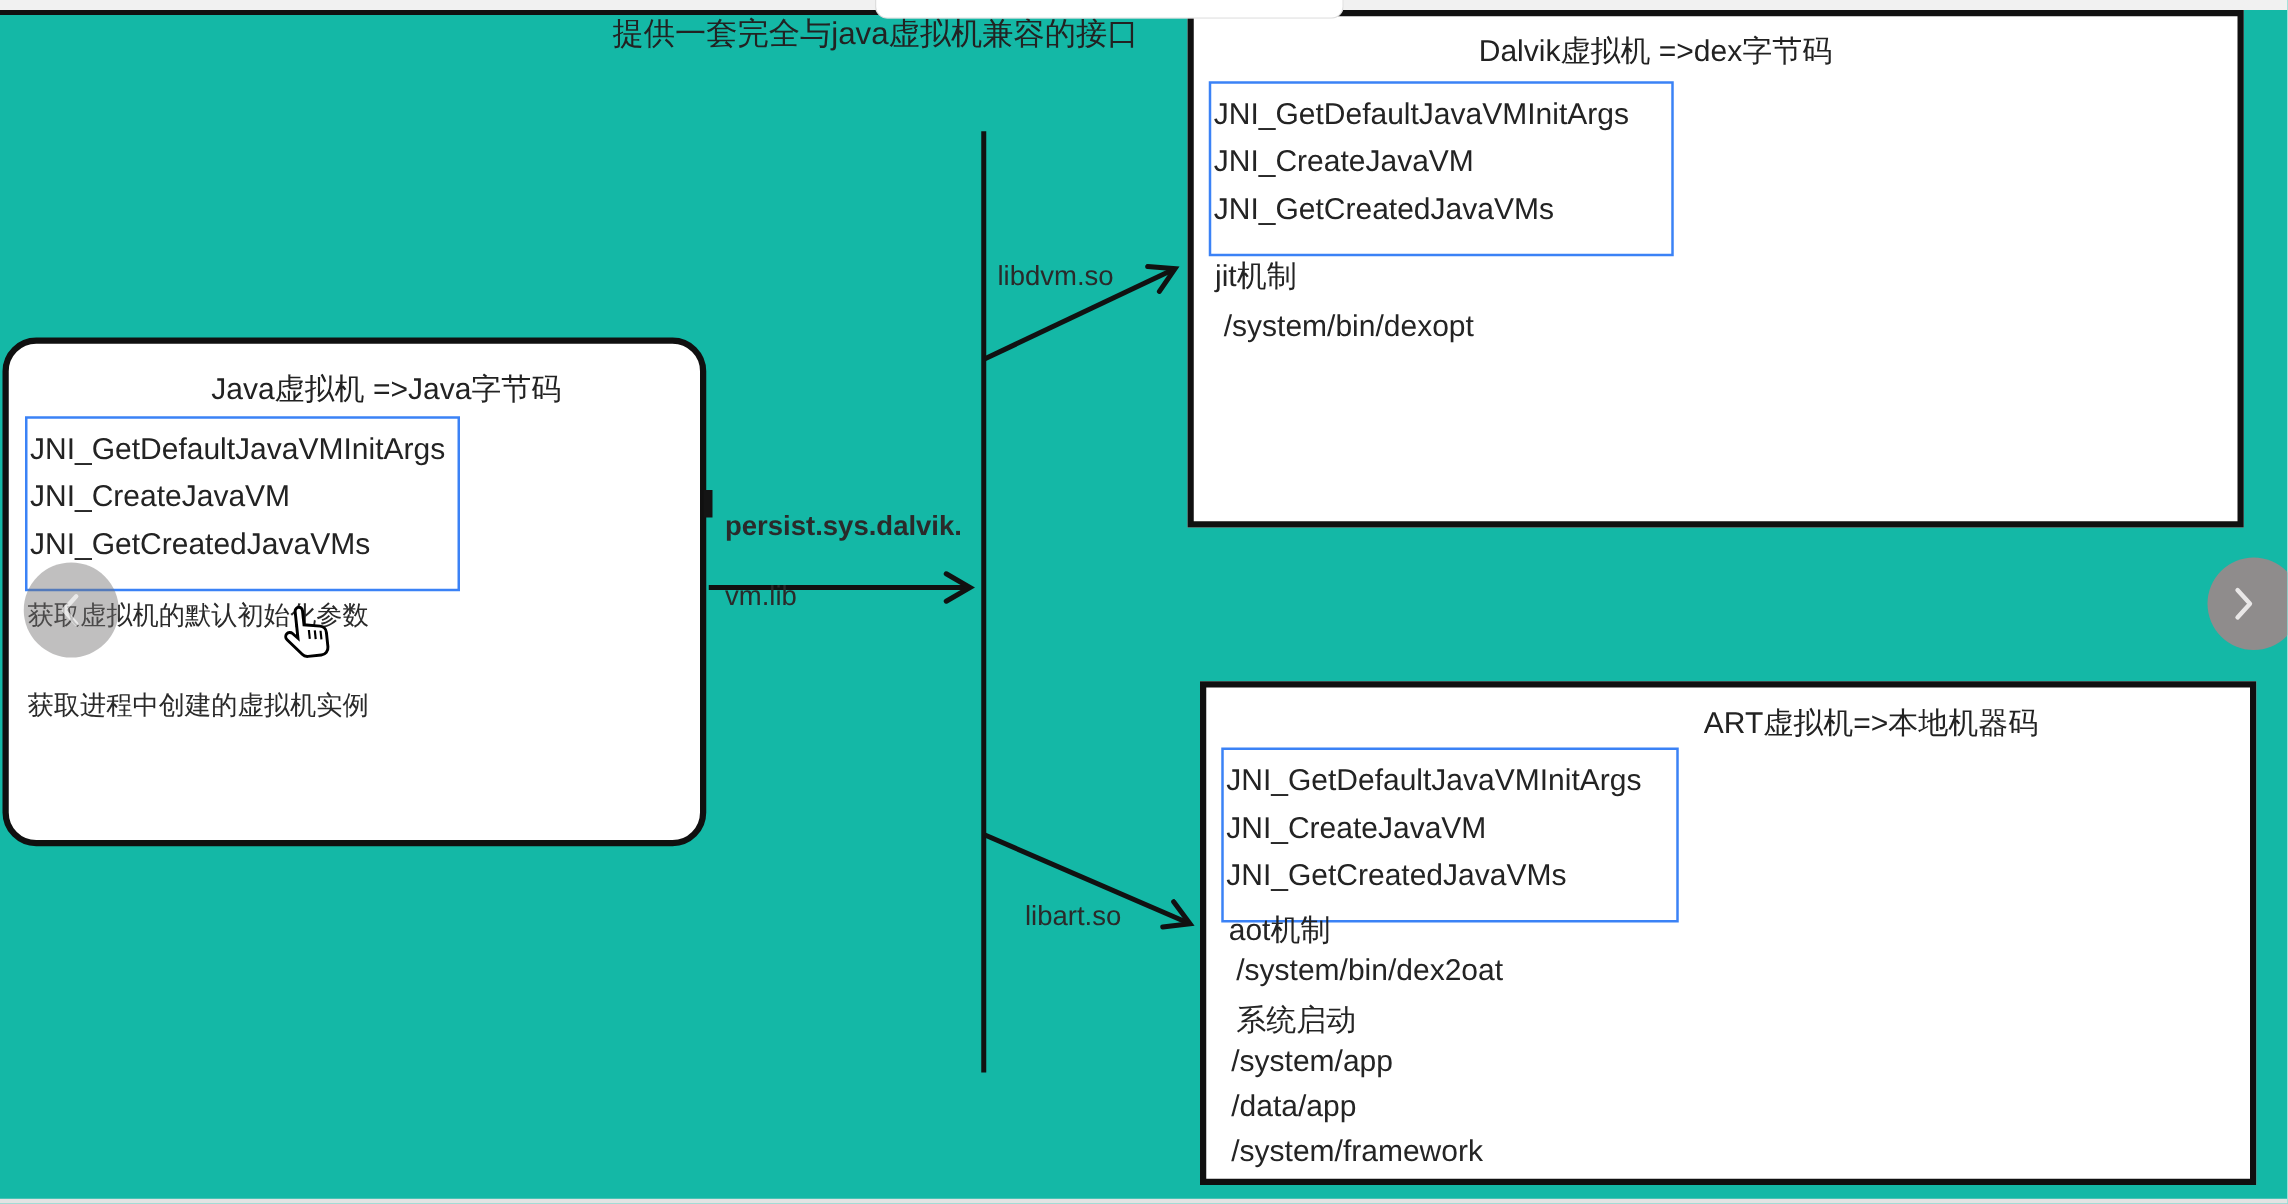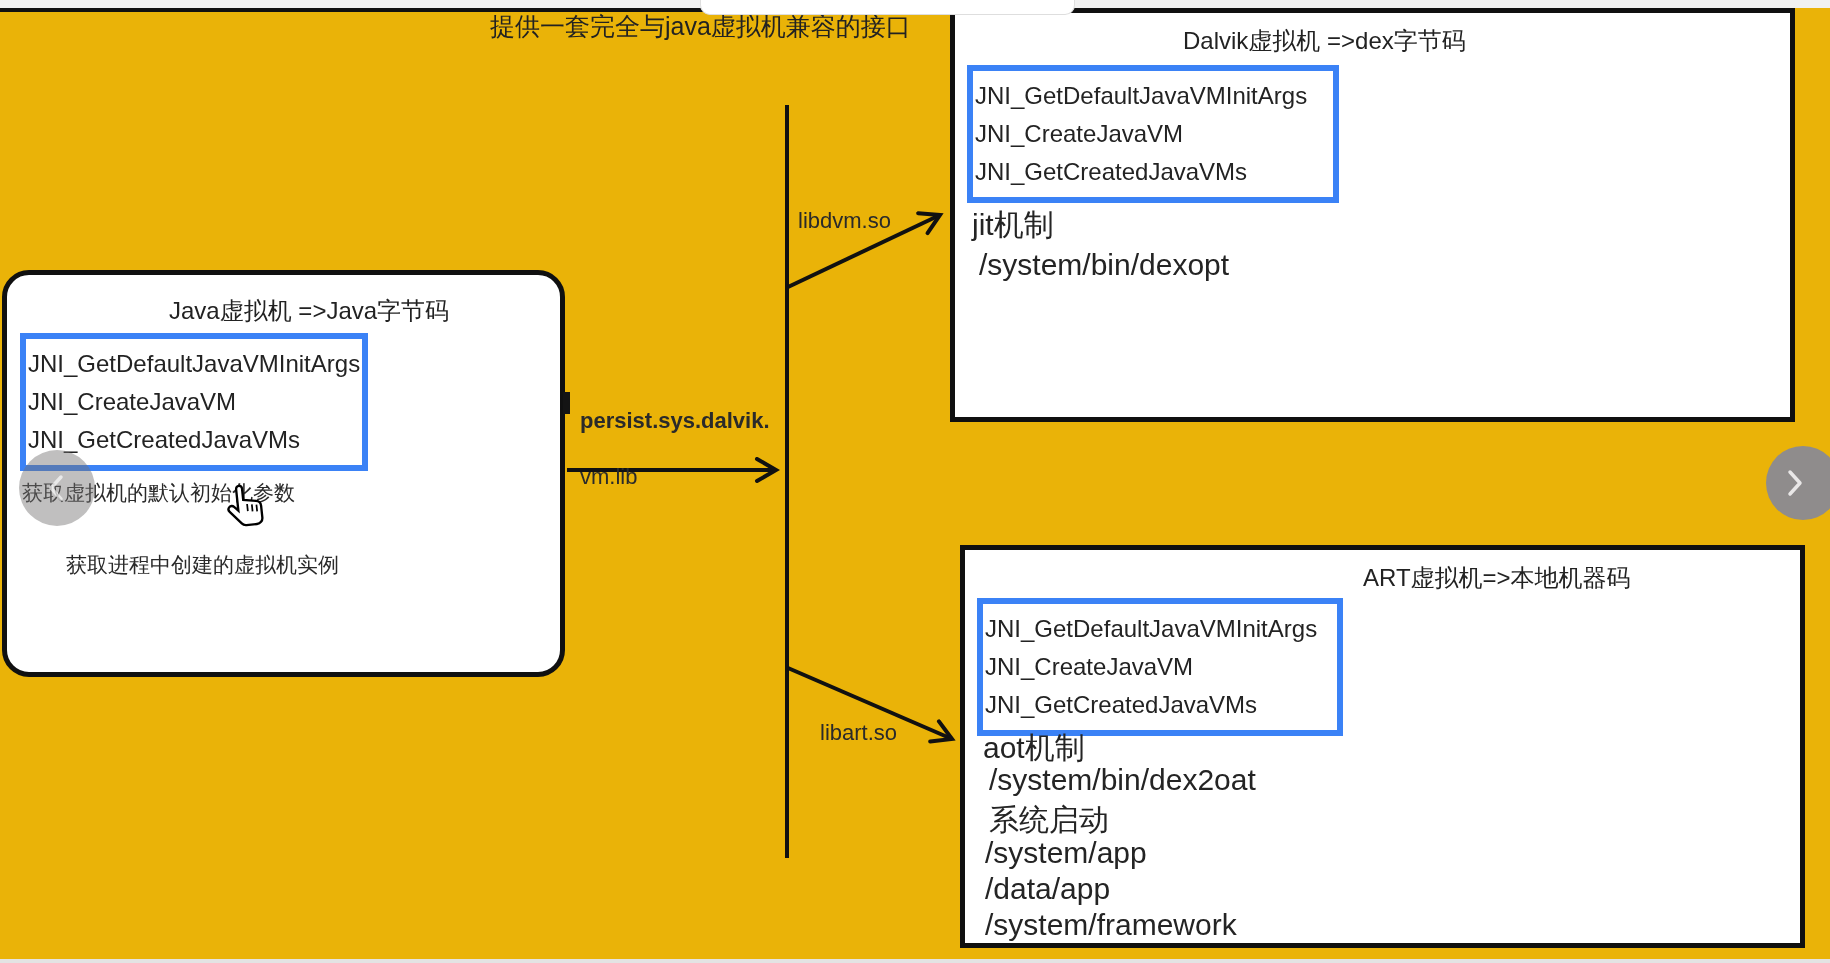--- a/index.html
+++ b/index.html
@@ -1,39 +1,39 @@
 <!DOCTYPE html>
 <html><head>
 <meta charset="utf-8">
 <style>
   html,body{margin:0;padding:0;background:#ffffff;}
   #stage{
     position:relative;width:1830px;height:963px;overflow:hidden;
-    background:#eab308;font-family:"Liberation Sans","DejaVu Sans",sans-serif;
+    background:#14b8a6;font-family:"Liberation Sans","DejaVu Sans",sans-serif;
     color:#1c1c1c;
   }
   .abs{position:absolute;}
   
   #top-strip{left:0;top:0;width:1830px;height:8px;background:#f1f1f1;z-index:0;}
   #bottom-strip{left:0;top:959px;width:1830px;height:4px;background:#e3e3e3;z-index:0;}
   
   #connectors{left:0;top:0;width:1830px;height:963px;z-index:1;pointer-events:none;}
   
   .vm-box{background:#ffffff;border:5px solid #101010;box-sizing:border-box;z-index:2;}
   #jvm-box{left:2px;top:270px;width:563px;height:407px;border-radius:27px;}
   #dalvik-box{left:950px;top:8px;width:845px;height:414px;}
   #art-box{left:960px;top:545px;width:845px;height:403px;}
   .box-title{position:absolute;font-size:24px;white-space:nowrap;color:#222;}
   .red-box{
-    position:absolute;border:6px solid #3b82f6;box-sizing:border-box;
-    padding:6px 6px 6px 2px;
+    position:absolute;border:2px solid #3b82f6;box-sizing:border-box;
+    padding:6px 6px 16px 2px;
   }
   .jni-line{font-size:24px;line-height:38px;white-space:nowrap;color:#232323;}
   .desc-line{position:absolute;font-size:21px;line-height:36px;white-space:nowrap;color:#2a2a2a;}
-  .note-line{position:absolute;font-size:30px;white-space:nowrap;color:#242424;}
+  .note-line{position:absolute;font-size:24px;white-space:nowrap;color:#242424;}
   
   .edge-label{position:absolute;font-size:22px;white-space:nowrap;color:#2a2a2a;z-index:3;}
   #page-title{left:490px;top:10px;font-size:25px;white-space:nowrap;color:#222;z-index:3;}
   
   #top-notch{
     left:700px;top:0;width:375px;height:15px;background:#ffffff;
     border:1px solid #dedede;border-top:none;border-radius:0 0 10px 10px;
     box-sizing:border-box;z-index:5;
   }
   
@@ -71,21 +71,21 @@
   <div class="abs" id="top-notch"></div>
 
   <div class="abs vm-box" id="jvm-box">
     <div class="box-title" style="left:162px;top:20px;">Java虚拟机 =&gt;Java字节码</div>
     <div class="red-box" style="left:13px;top:58px;width:348px;">
       <div class="jni-line">JNI_GetDefaultJavaVMInitArgs</div>
       <div class="jni-line">JNI_CreateJavaVM</div>
       <div class="jni-line">JNI_GetCreatedJavaVMs</div>
     </div>
     <div class="desc-line" style="left:15px;top:200px;">获取虚拟机的默认初始化参数</div>
-    <div class="desc-line" style="left:15px;top:272px;margin-left:44px;">获取进程中创建的虚拟机实例</div>
+    <div class="desc-line" style="left:15px;top:272px;">获取进程中创建的虚拟机实例</div>
   </div>
 
   <div class="abs vm-box" id="dalvik-box">
     <div class="box-title" style="left:228px;top:12px;">Dalvik虚拟机 =&gt;dex字节码</div>
     <div class="red-box" style="left:12px;top:52px;width:372px;">
       <div class="jni-line">JNI_GetDefaultJavaVMInitArgs</div>
       <div class="jni-line">JNI_CreateJavaVM</div>
       <div class="jni-line">JNI_GetCreatedJavaVMs</div>
     </div>
     <div class="note-line" style="left:17px;top:192px;">jit机制</div>

